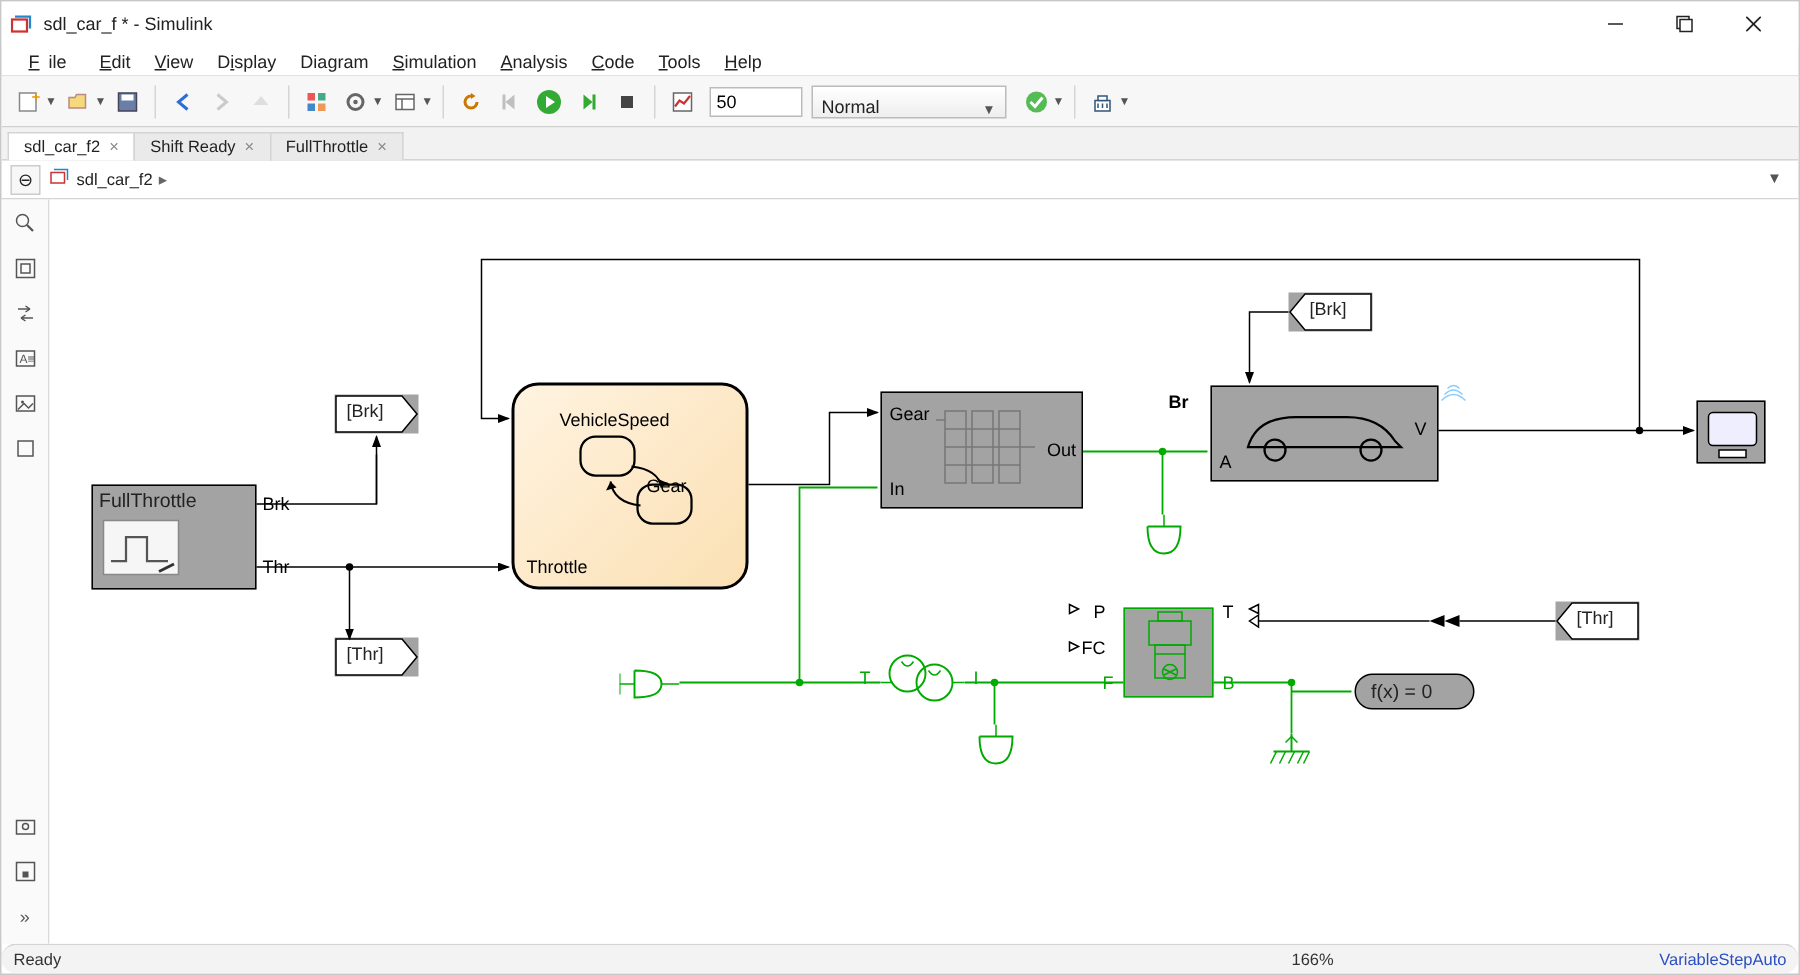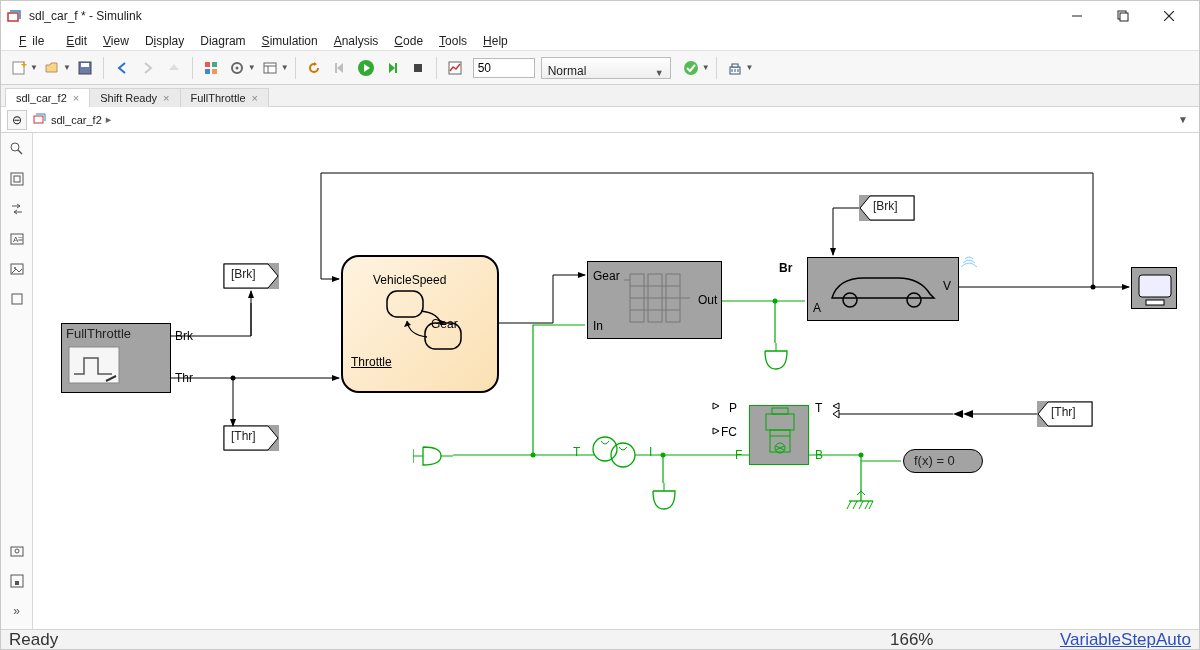--- a/index.html
+++ b/index.html
@@ -141,25 +141,26 @@
     background:#fff;
     overflow:hidden;
   }
   
   .statusbar {
     position:absolute; bottom:0; left:0; right:0;
     height:20px;
     background:#f3f3f3;
     border-top:1px solid #d4d4d4;
     display:flex; align-items:center;
-    font-size:17px; color:#333;
+    font-size:11px; color:#333;
     padding: 0 8px;
-  }
-  .statusbar .mid { position:absolute; left:860px;margin-left:29px; }
-  .statusbar .right { margin-left:auto; color:#2a4fc3;text-decoration:underline; }
+    border-radius: 10px;
+  }
+  .statusbar .mid { position:absolute; left:860px; }
+  .statusbar .right { margin-left:auto; color:#2a4fc3; }
   
   .blk {
     position:absolute;
     border: 1px solid #000;
     background:#a3a3a3;
     font-size:12px;
   }
   .wire { stroke:#000; stroke-width:1; fill:none; }
   .wire-g { stroke:#0a0; stroke-width:1.2; fill:none; }
   .arrowhead { fill:#000; }
@@ -472,21 +473,21 @@
       <svg width="90" height="70" style="position:absolute;left:40px;top:30px">
         <rect x="4" y="4" width="36" height="26" rx="10" fill="none" stroke="#000" stroke-width="1.5"></rect>
         <rect x="42" y="36" width="36" height="26" rx="10" fill="none" stroke="#000" stroke-width="1.5"></rect>
         <path d="M38 24 Q56 26 58 38" fill="none" stroke="#000" stroke-width="1.3" marker-end=""></path>
         <path d="M58 38 L55 32 L62 35 Z" fill="#000"></path>
         <path d="M44 50 Q26 48 24 34" fill="none" stroke="#000" stroke-width="1.3"></path>
         <path d="M24 34 L21 40 L28 38 Z" fill="#000"></path>
       </svg>
     </div>
     <div class="portlbl" style="left:318px; top:140px;margin-left:22px;">VehicleSpeed</div>
-    <div class="portlbl" style="left:318px; top:222px;text-decoration:underline;">Throttle</div>
+    <div class="portlbl" style="left:318px; top:238px;">Throttle</div>
     <div class="portlbl" style="left:398px; top:184px;">Gear</div>
 
     <div class="blk" style="left:554px; top:128px; width:135px; height:78px;">
       <svg width="70" height="60" style="position:absolute;left:36px;top:8px">
         <rect x="6" y="4" width="14" height="48" fill="none" stroke="#777"></rect>
         <rect x="24" y="4" width="14" height="48" fill="none" stroke="#777"></rect>
         <rect x="42" y="4" width="14" height="48" fill="none" stroke="#777"></rect>
         <line x1="6" y1="16" x2="56" y2="16" stroke="#777"></line>
         <line x1="6" y1="28" x2="56" y2="28" stroke="#777"></line>
         <line x1="6" y1="40" x2="56" y2="40" stroke="#777"></line>

